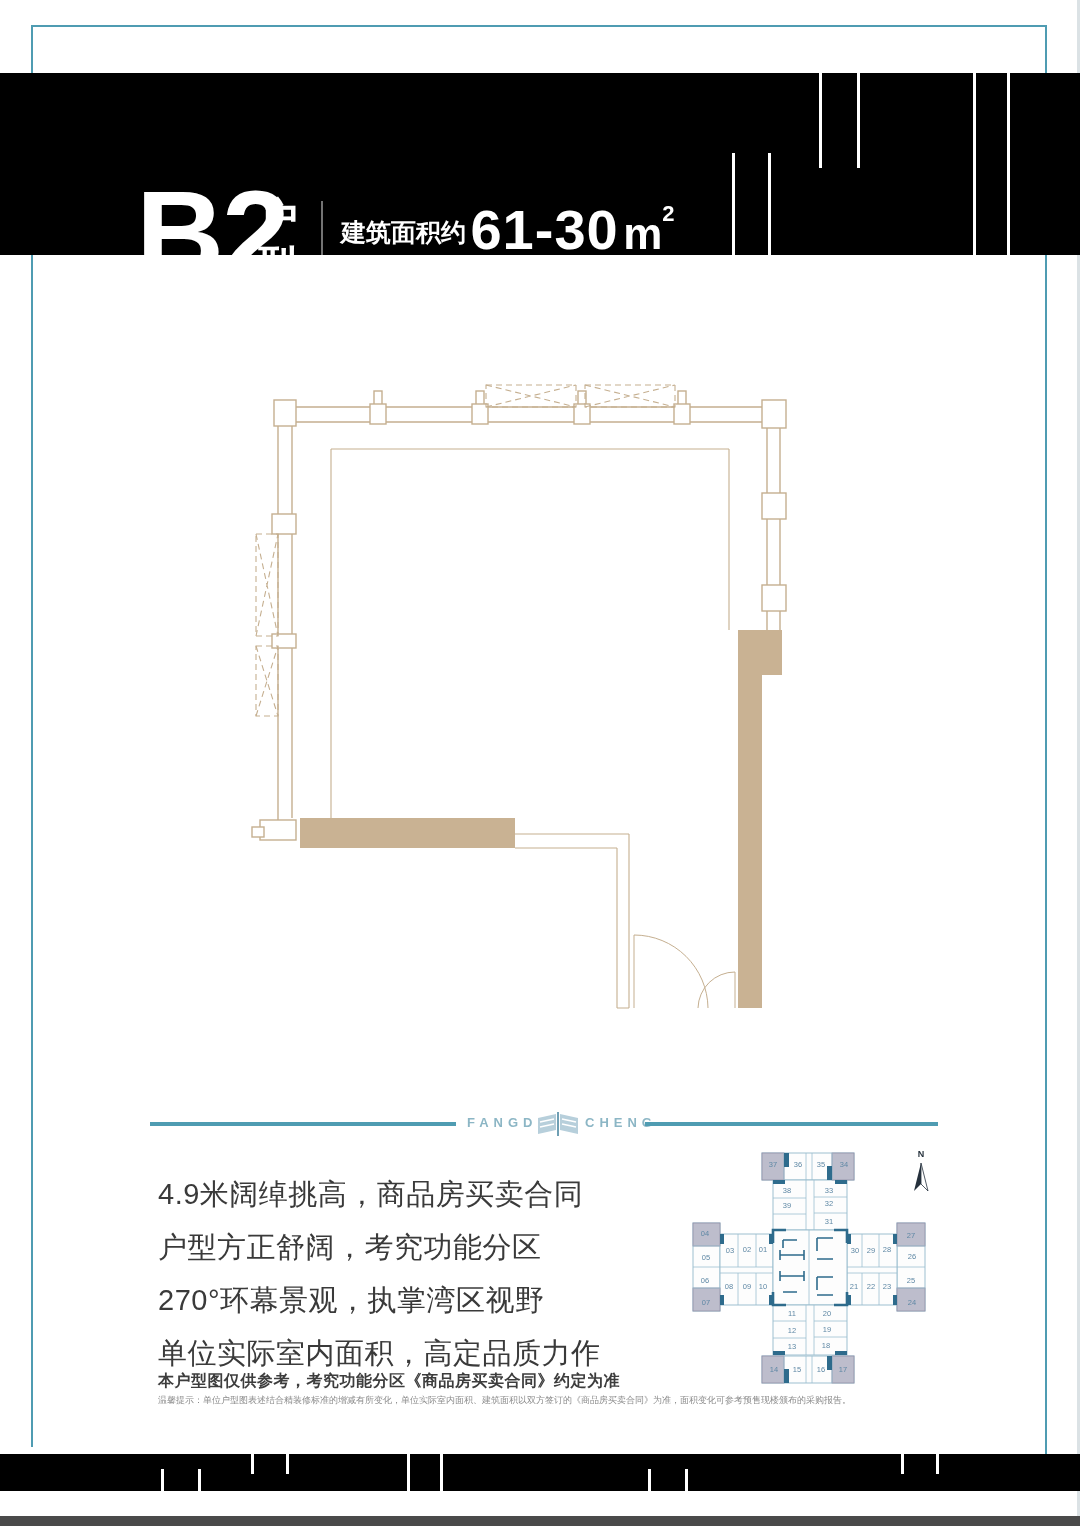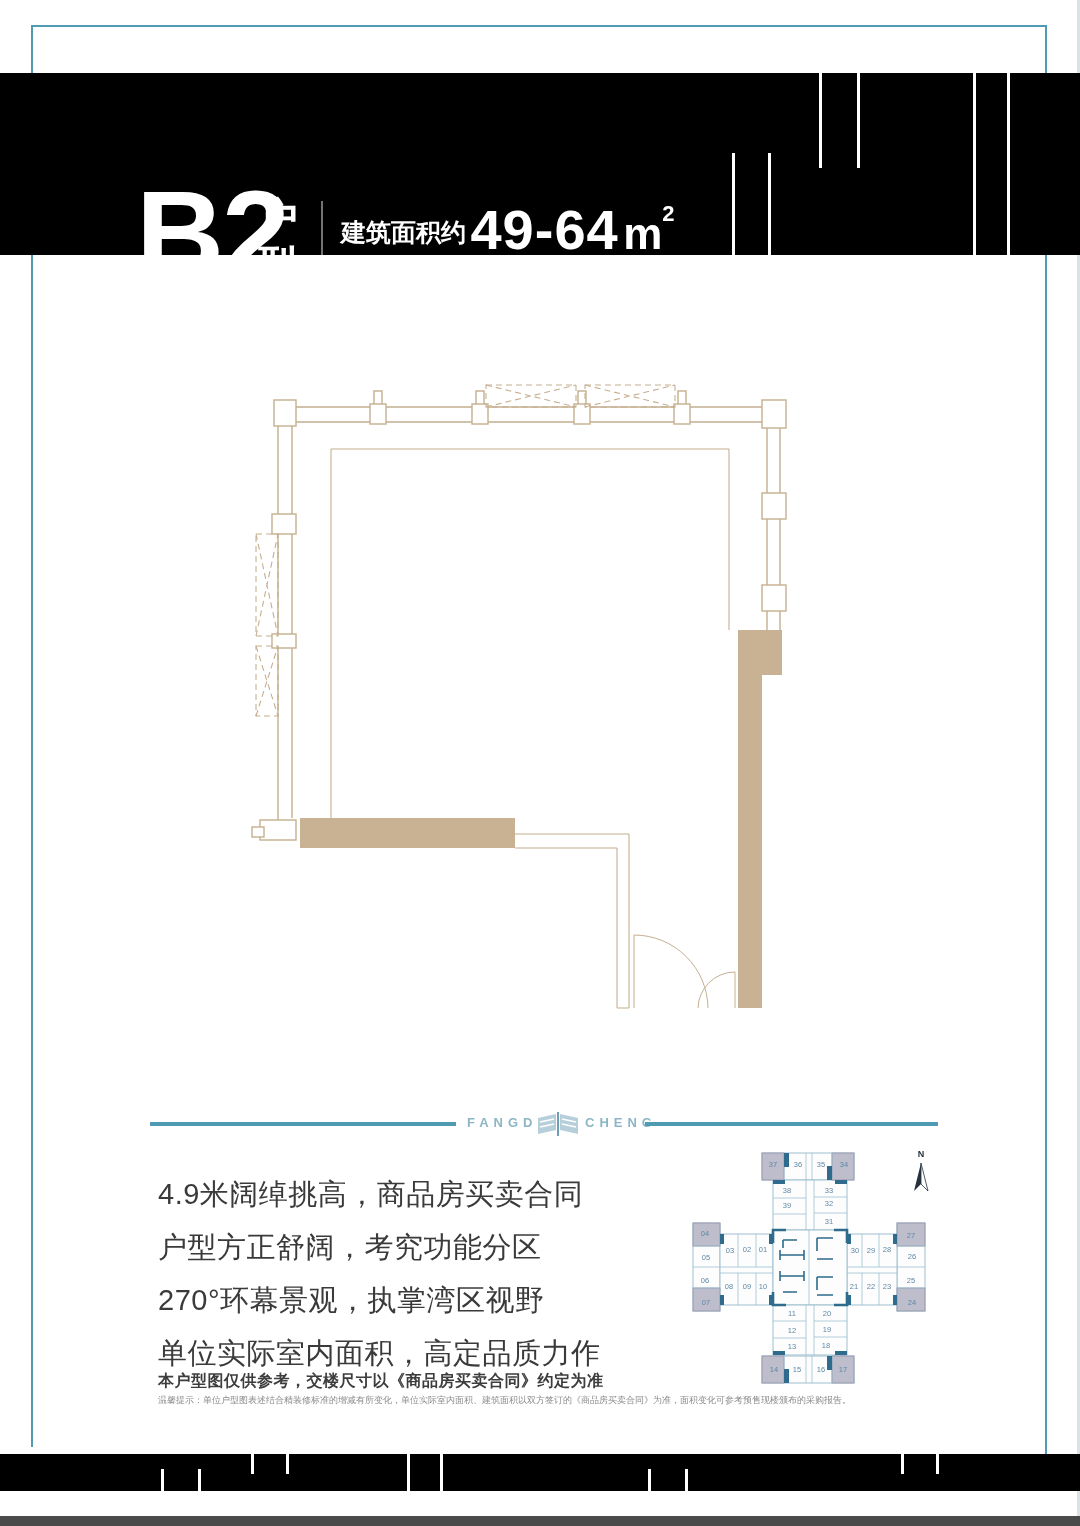--- a/index.html
+++ b/index.html
@@ -58,21 +58,21 @@
     <div class="tick" style="left:973px;top:0;height:182px;"></div>
     <div class="tick" style="left:1007px;top:0;height:182px;"></div>
 
     <div class="unit-code">B2</div>
     <div class="unit-suffix">户型</div>
     <div class="room-line">(房号：04/07/14/17/24/27/34/37)</div>
     <div class="hdr-divider"></div>
 
     <div class="area1">
       <span class="lbl">建筑面积约</span>
-      <span class="val">49-64</span>
+      <span class="val">61-30</span>
       <span class="unit"><span>m</span><sup>2</sup></span>
     </div>
     <div class="area2">建筑面积约 657-689 呎</div>
   </div>
 
   <svg style="left:248px;top:368px;" width="545" height="660" viewBox="0 0 545 660">
     <g stroke="#c5af90" stroke-width="1.4" fill="none">
 
       <path d="M30,39 H538 M44,54 H519 M30,39 V468 M44,54 V450 M532,39 V262 M519,54 V262"></path>
 
@@ -132,21 +132,21 @@
   <div class="brand-word" style="left:585px;">CHENG</div>
   <div class="brand-line" style="left:645px;width:293px;"></div>
 
   <div class="features">
     <p>4.9米阔绰挑高，商品房买卖合同</p>
     <p>户型方正舒阔，考究功能分区</p>
     <p>270°环幕景观，执掌湾区视野</p>
     <p>单位实际室内面积，高定品质力作</p>
   </div>
 
-  <div class="disc-main">本户型图仅供参考，交楼尺寸以《商品房买卖合同》约定为准</div>
+  <div class="disc-main">本户型图仅供参考，考究功能分区《商品房买卖合同》约定为准</div>
   <div class="disc-fine">温馨提示：单位户型图表述结合精装修标准的增减有所变化，单位实际室内面积、建筑面积以双方签订的《商品房买卖合同》为准，面积变化可参考预售现楼颁布的采购报告。</div>
 
   <svg id="keyplan" style="left:680px;top:1143px;" width="290" height="260" viewBox="0 0 290 260">
 
     <g fill="#fdfdfd" stroke="#9dbfd0" stroke-width="1">
       <rect x="82" y="10" width="92" height="27"></rect>
       <rect x="93" y="37" width="74" height="50"></rect>
       <rect x="13" y="80" width="27" height="88"></rect>
       <rect x="40" y="91" width="53" height="71"></rect>
       <rect x="217" y="80" width="28" height="88"></rect>

